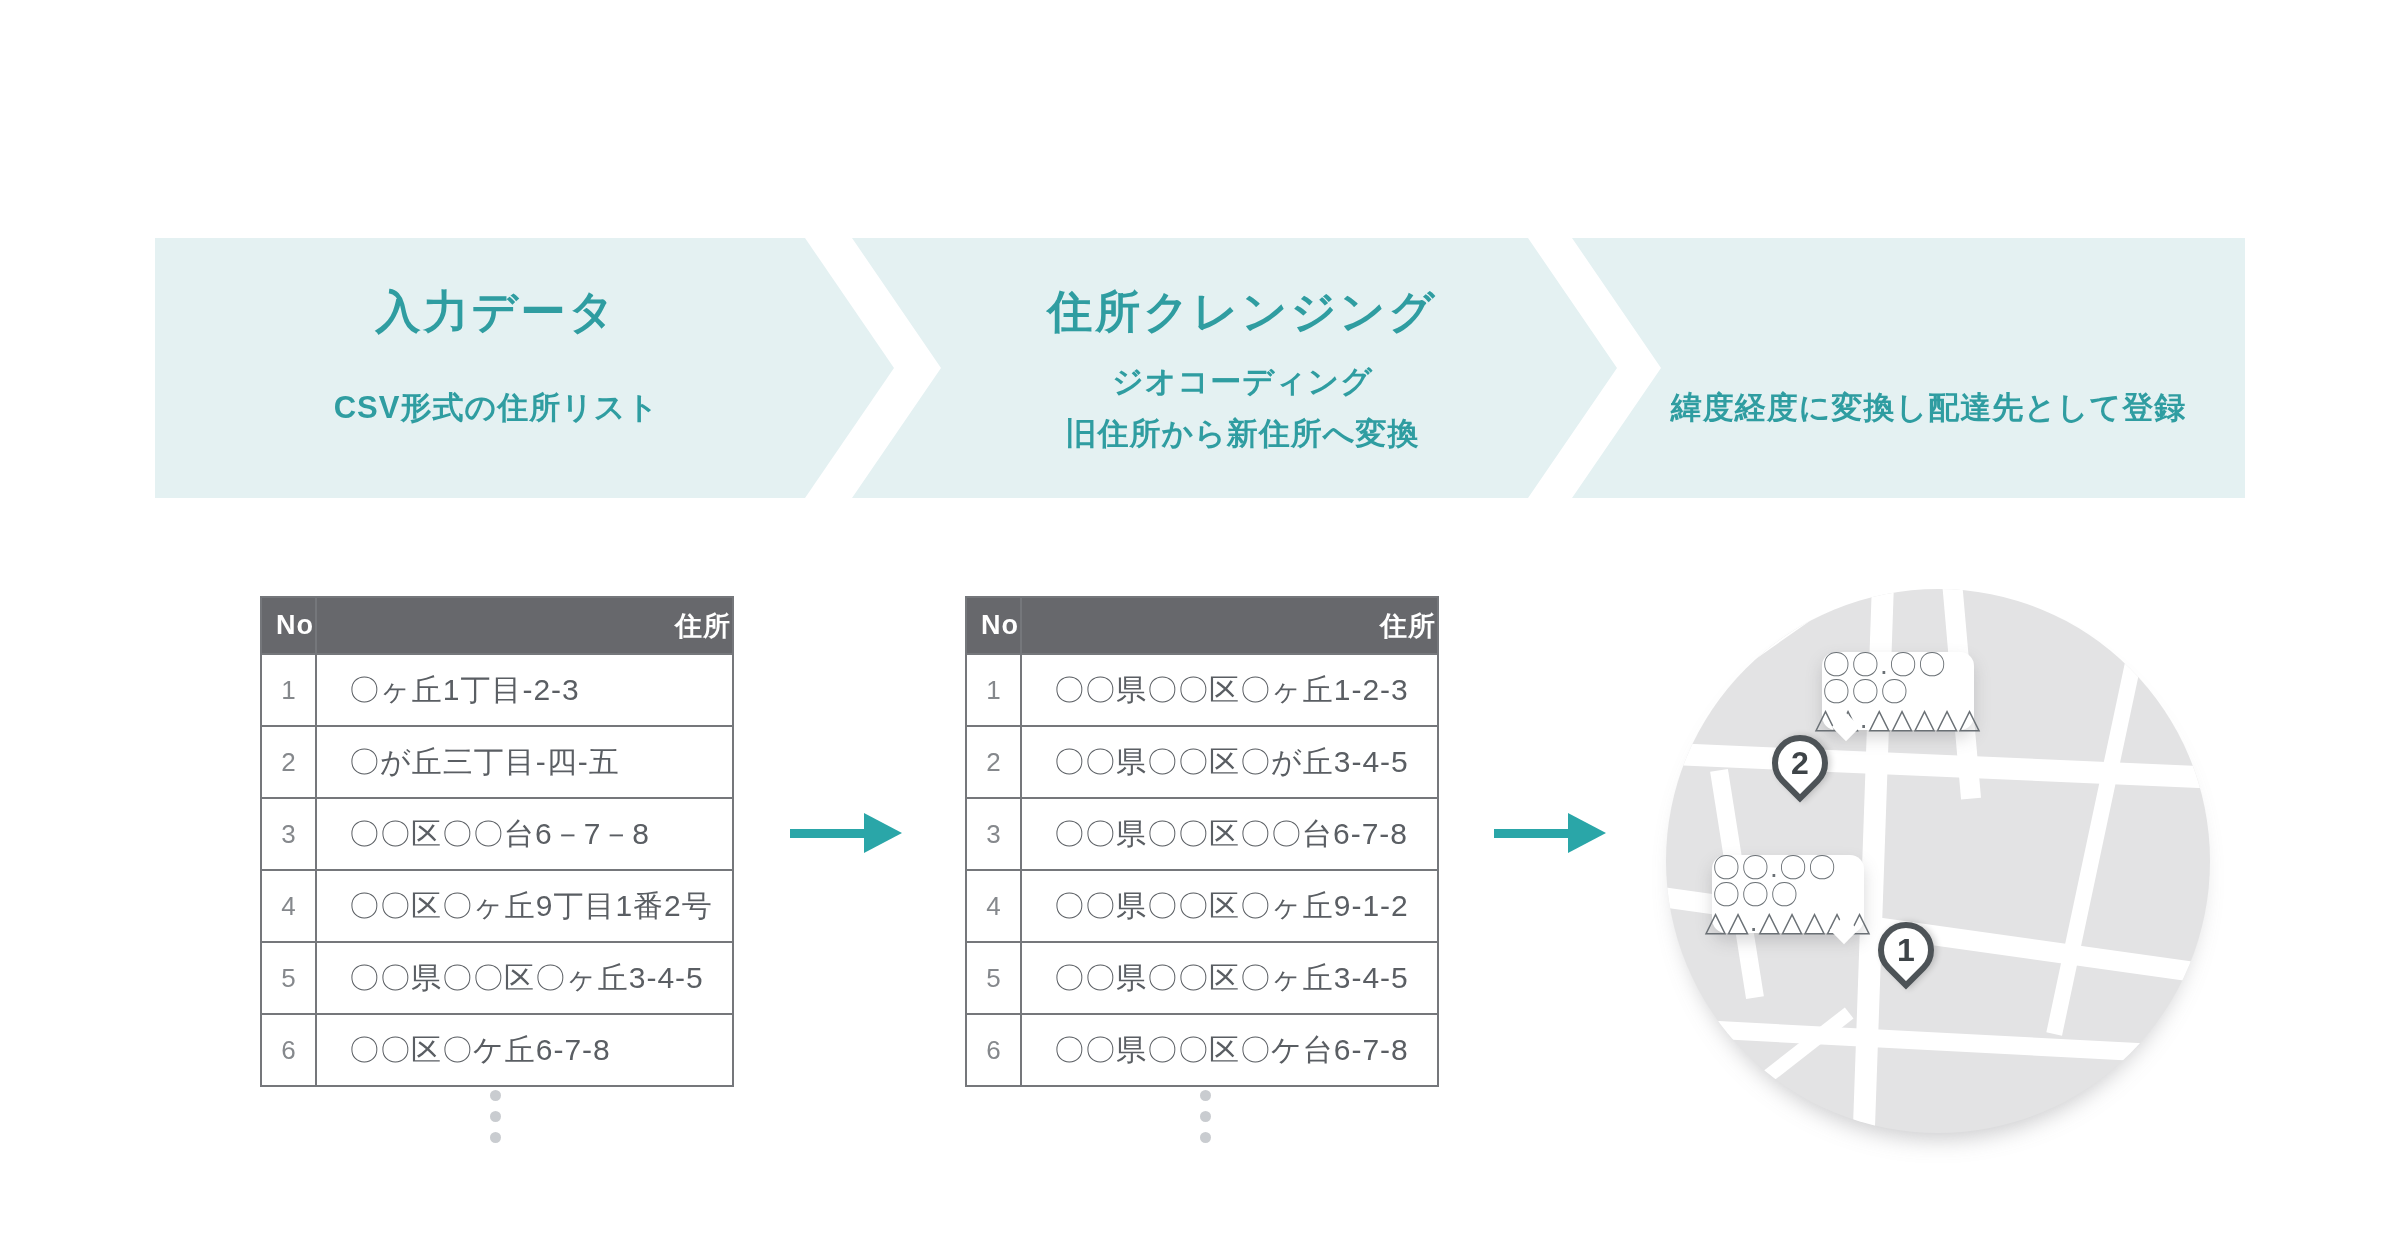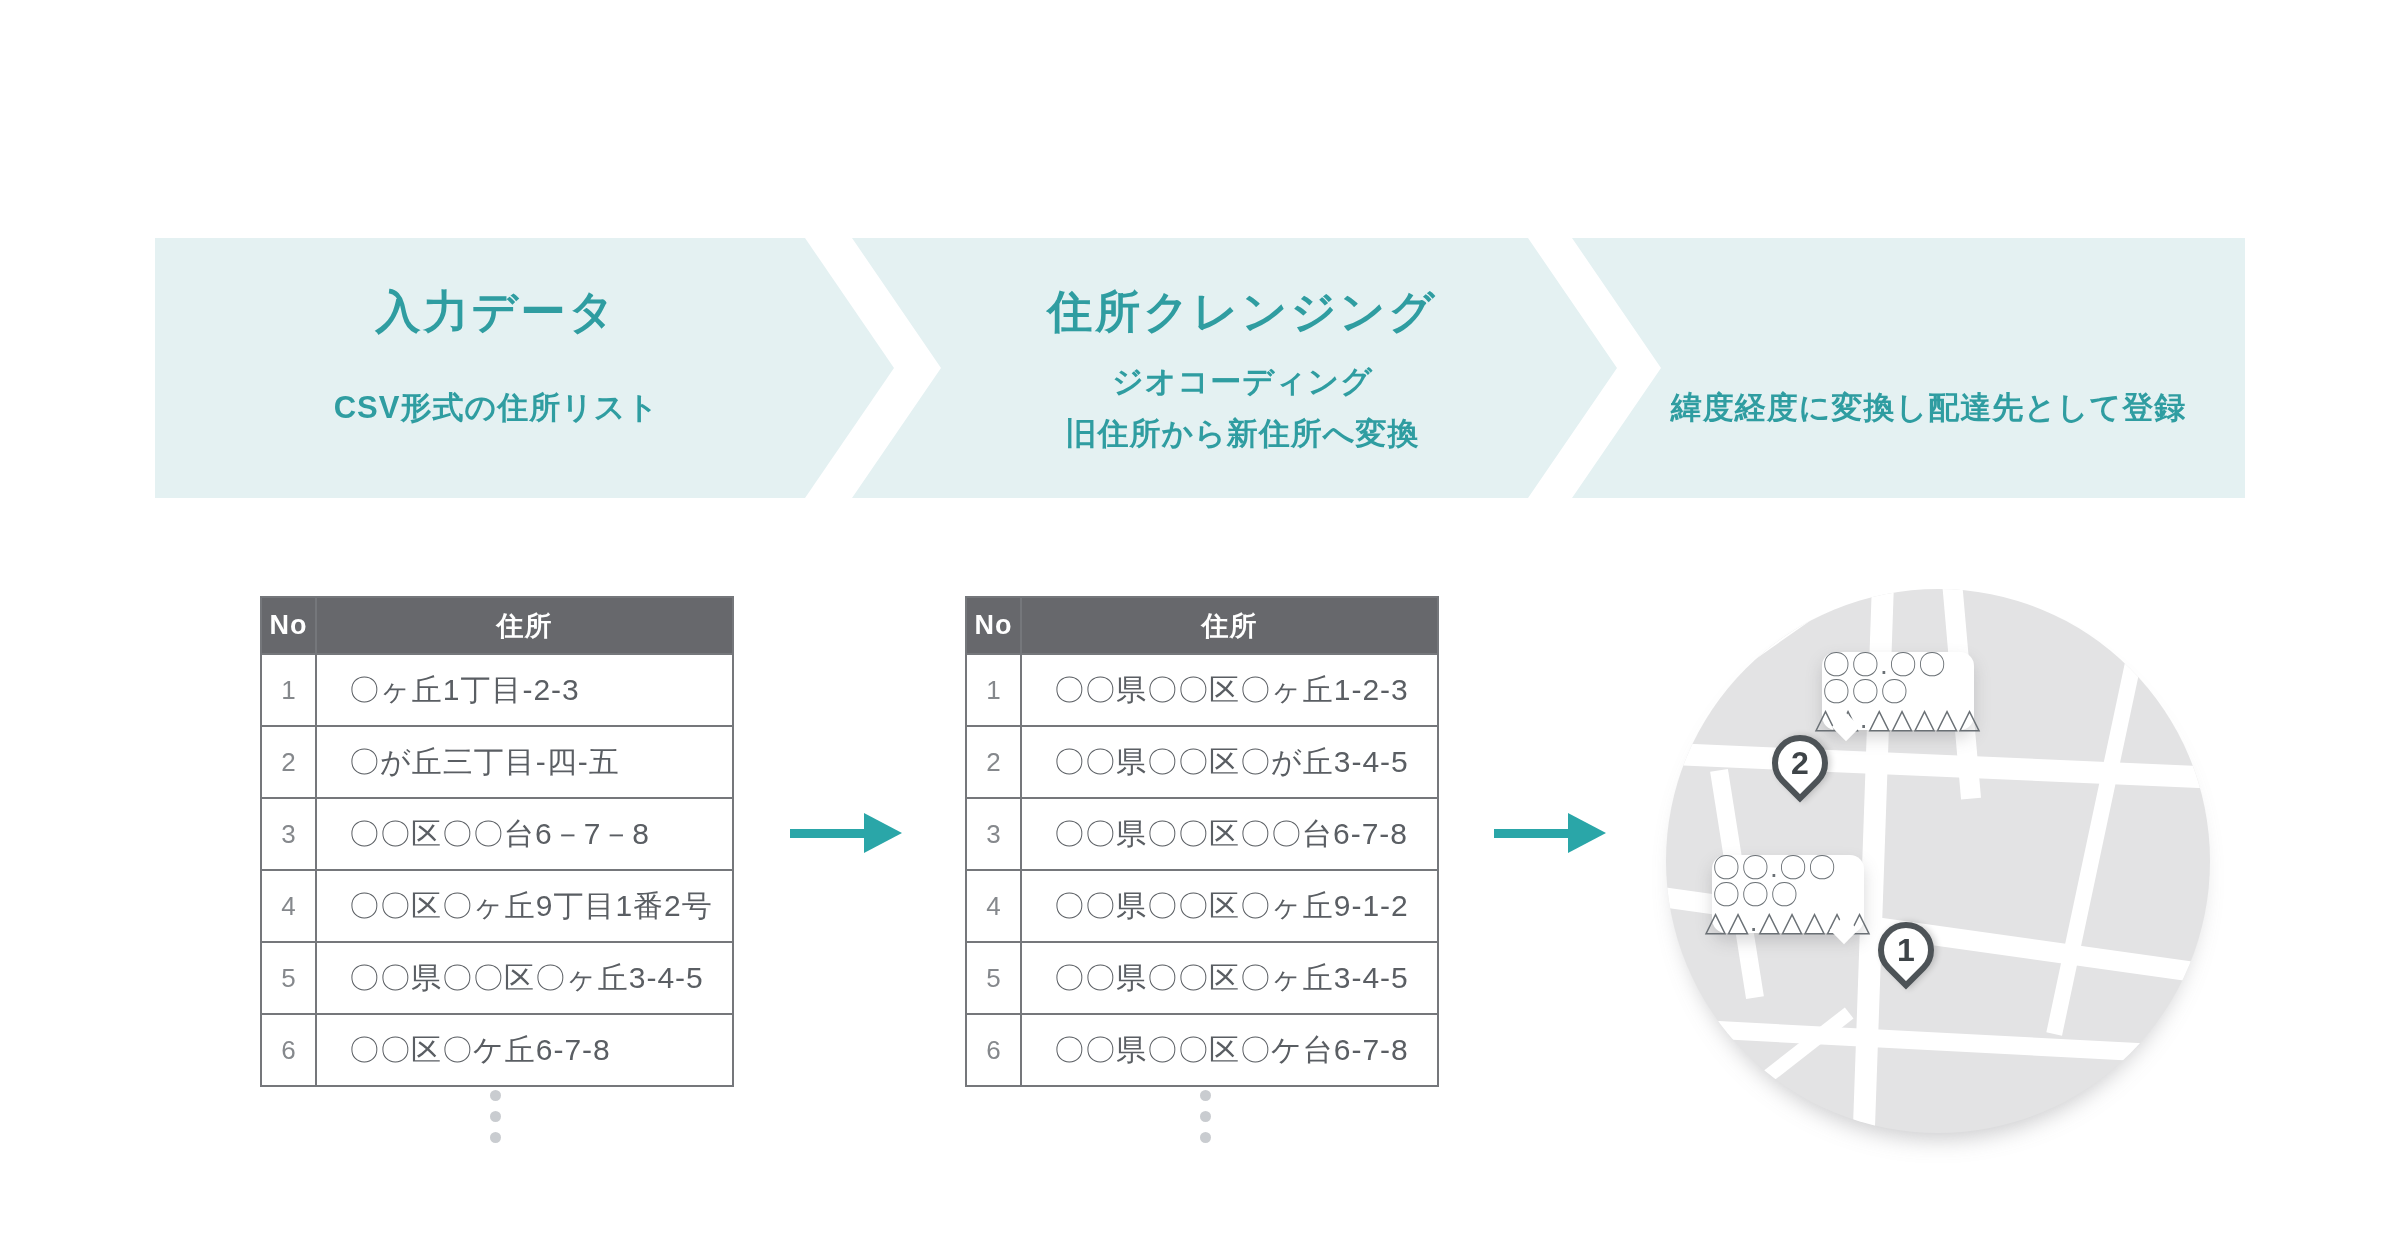--- a/index.html
+++ b/index.html
@@ -23,21 +23,21 @@
     display:flex;align-items:center;justify-content:center;text-align:center;
     font-size:31px;font-weight:bold;color:#2f9da1;letter-spacing:1px;
     line-height:52px;white-space:pre-line;}
 
   
   .addr-table{position:absolute;border-collapse:collapse;background:#fff;}
   #table-input{left:260px;top:596px;}
   #table-cleansed{left:965px;top:596px;}
   .addr-table td,.addr-table th{border:2px solid #75777b;}
   .addr-table th{background:#67686c;color:#ffffff;font-size:27px;font-weight:bold;
-    height:53px;text-align:center;letter-spacing:1px;}
+    height:53px;text-align:right;letter-spacing:1px;}
   .addr-table .col-no{width:55px;}
   .addr-table .col-addr{width:417px;}
   .addr-table td{height:68px;}
   .cell-no{text-align:center;font-size:26px;color:#85888c;}
   .cell-addr{font-size:30px;color:#5a5e63;padding-left:32px;letter-spacing:1px;}
 
   
   .dots{position:absolute;width:12px;}
   #dots-1{left:490px;top:1090px;}
   #dots-2{left:1200px;top:1090px;}

